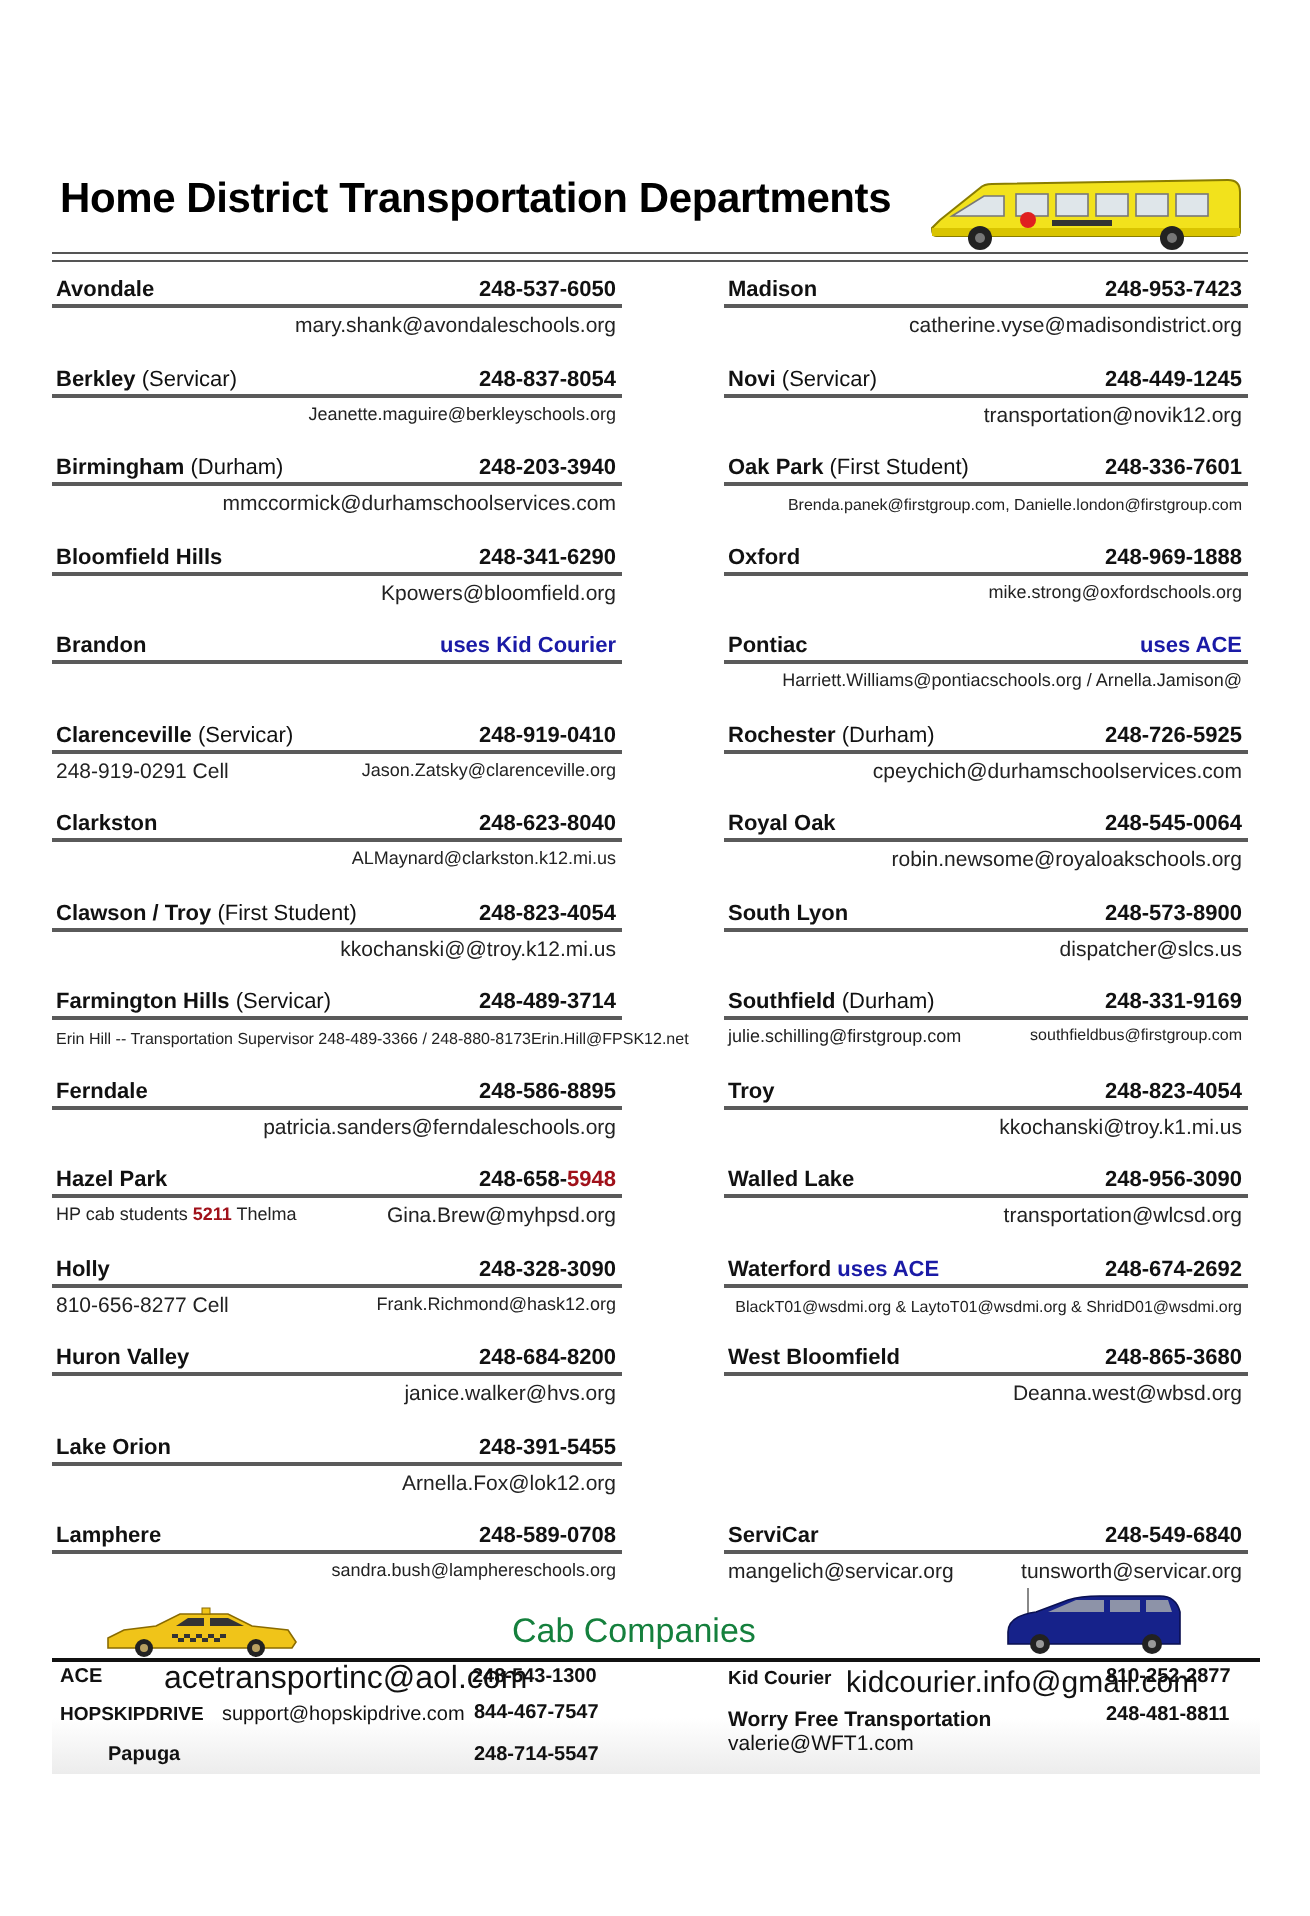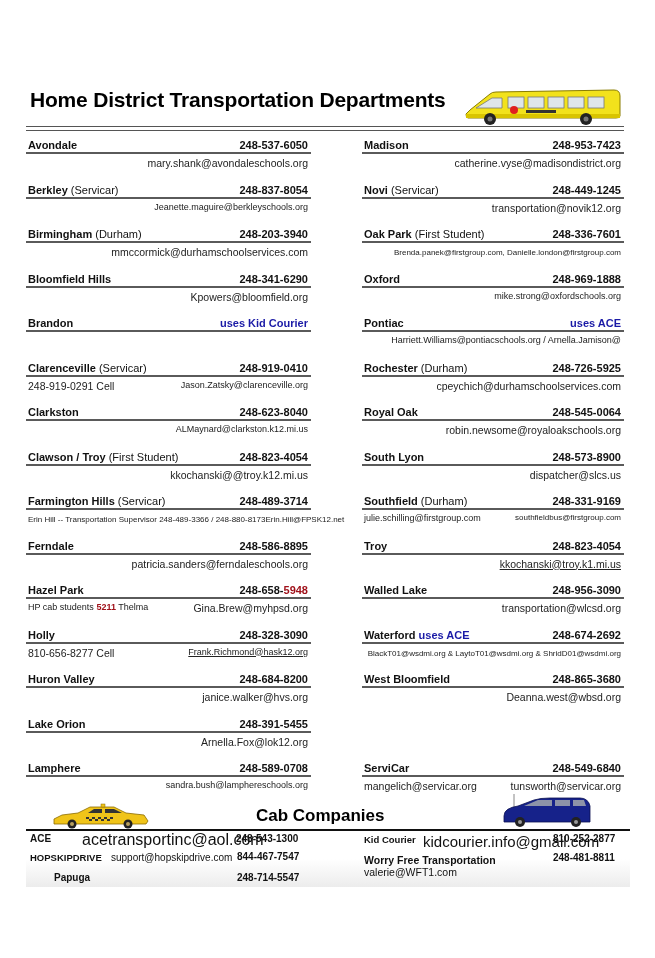--- a/index.html
+++ b/index.html
@@ -19,22 +19,22 @@
   .name { font-weight:bold; color:#111; }
   .name .note { font-weight:normal; }
   .phone { font-weight:bold; }
   .blue { color:#1a1aa6; font-weight:bold; }
   .red { color:#a0111a; }
   .sub { display:flex; justify-content:space-between; font-size:10.5px; padding:3px 3px 0 2px;
          color:#222; white-space:nowrap; }
   .sub .right-only { margin-left:auto; }
   .xs { font-size:8px; }
   .sm { font-size:9px; }
-  .u { text-decoration:underline; }
-  .cab-title { position:absolute; left:256px; top:806px; font-size:17px; font-weight:bold; color:#000000; }
+  .u { }
+  .cab-title { position:absolute; left:256px; top:806px; font-size:17px; font-weight:normal; color:#15803d; }
   .taxi { position:absolute; left:48px; top:803px; width:104px; height:26px; }
   .van { position:absolute; left:500px; top:792px; width:92px; height:38px; }
   .cab-rule { position:absolute; left:26px; top:829px; width:604px; height:0; border-top:2px solid #111; }
   .cab-box { position:absolute; left:26px; top:831px; width:604px; height:56px;
              background:linear-gradient(#ffffff, #ffffff 50%, #ececec); }
   .cab-row { position:absolute; font-size:10px; white-space:nowrap; }
   .b { font-weight:bold; }
   .it { font-size:16px; }
 </style>
 </head>

